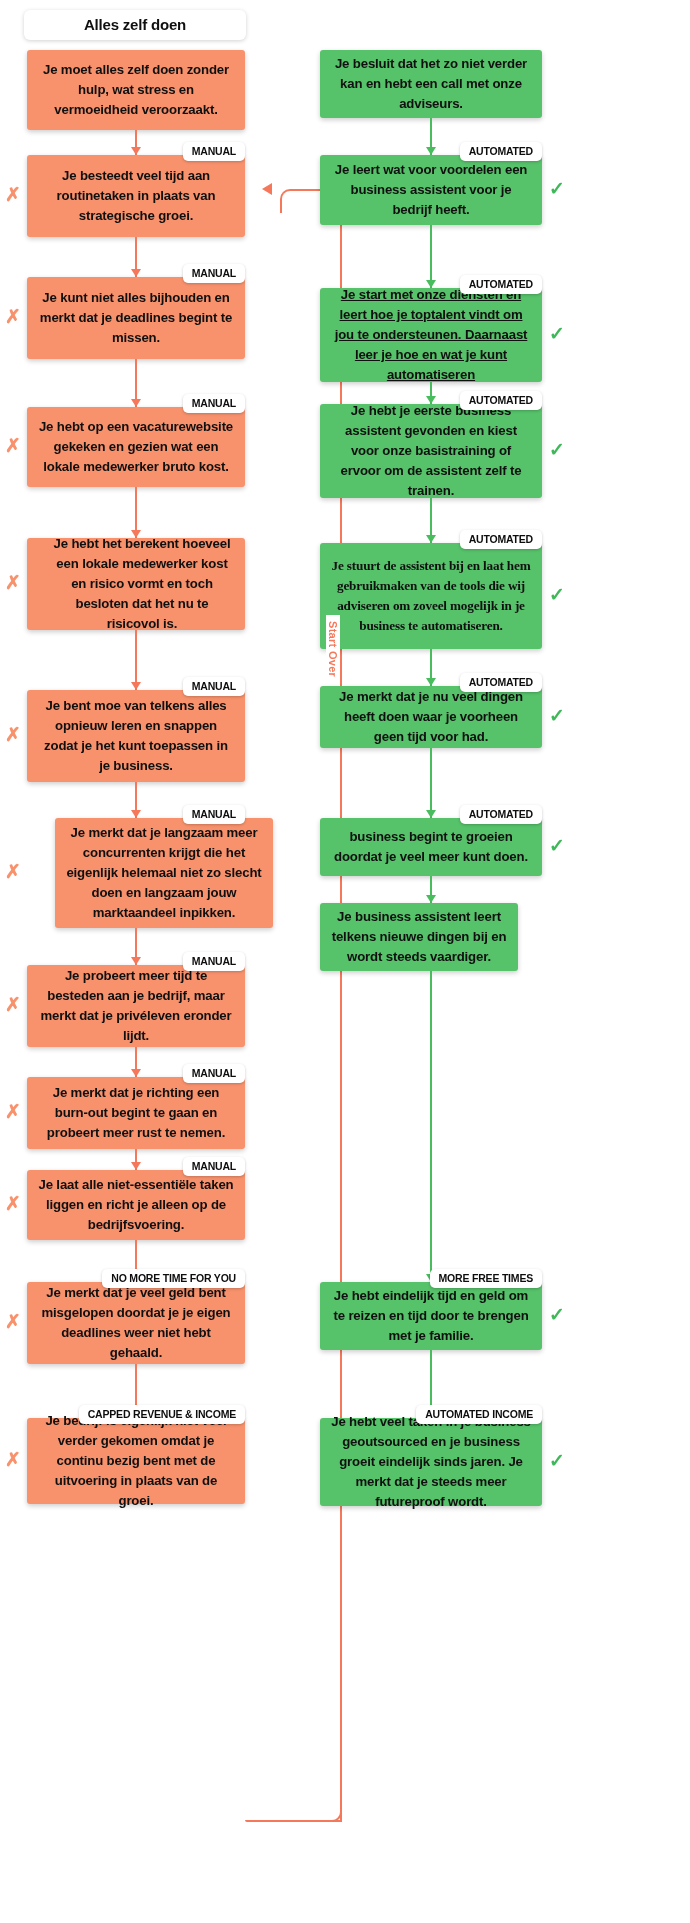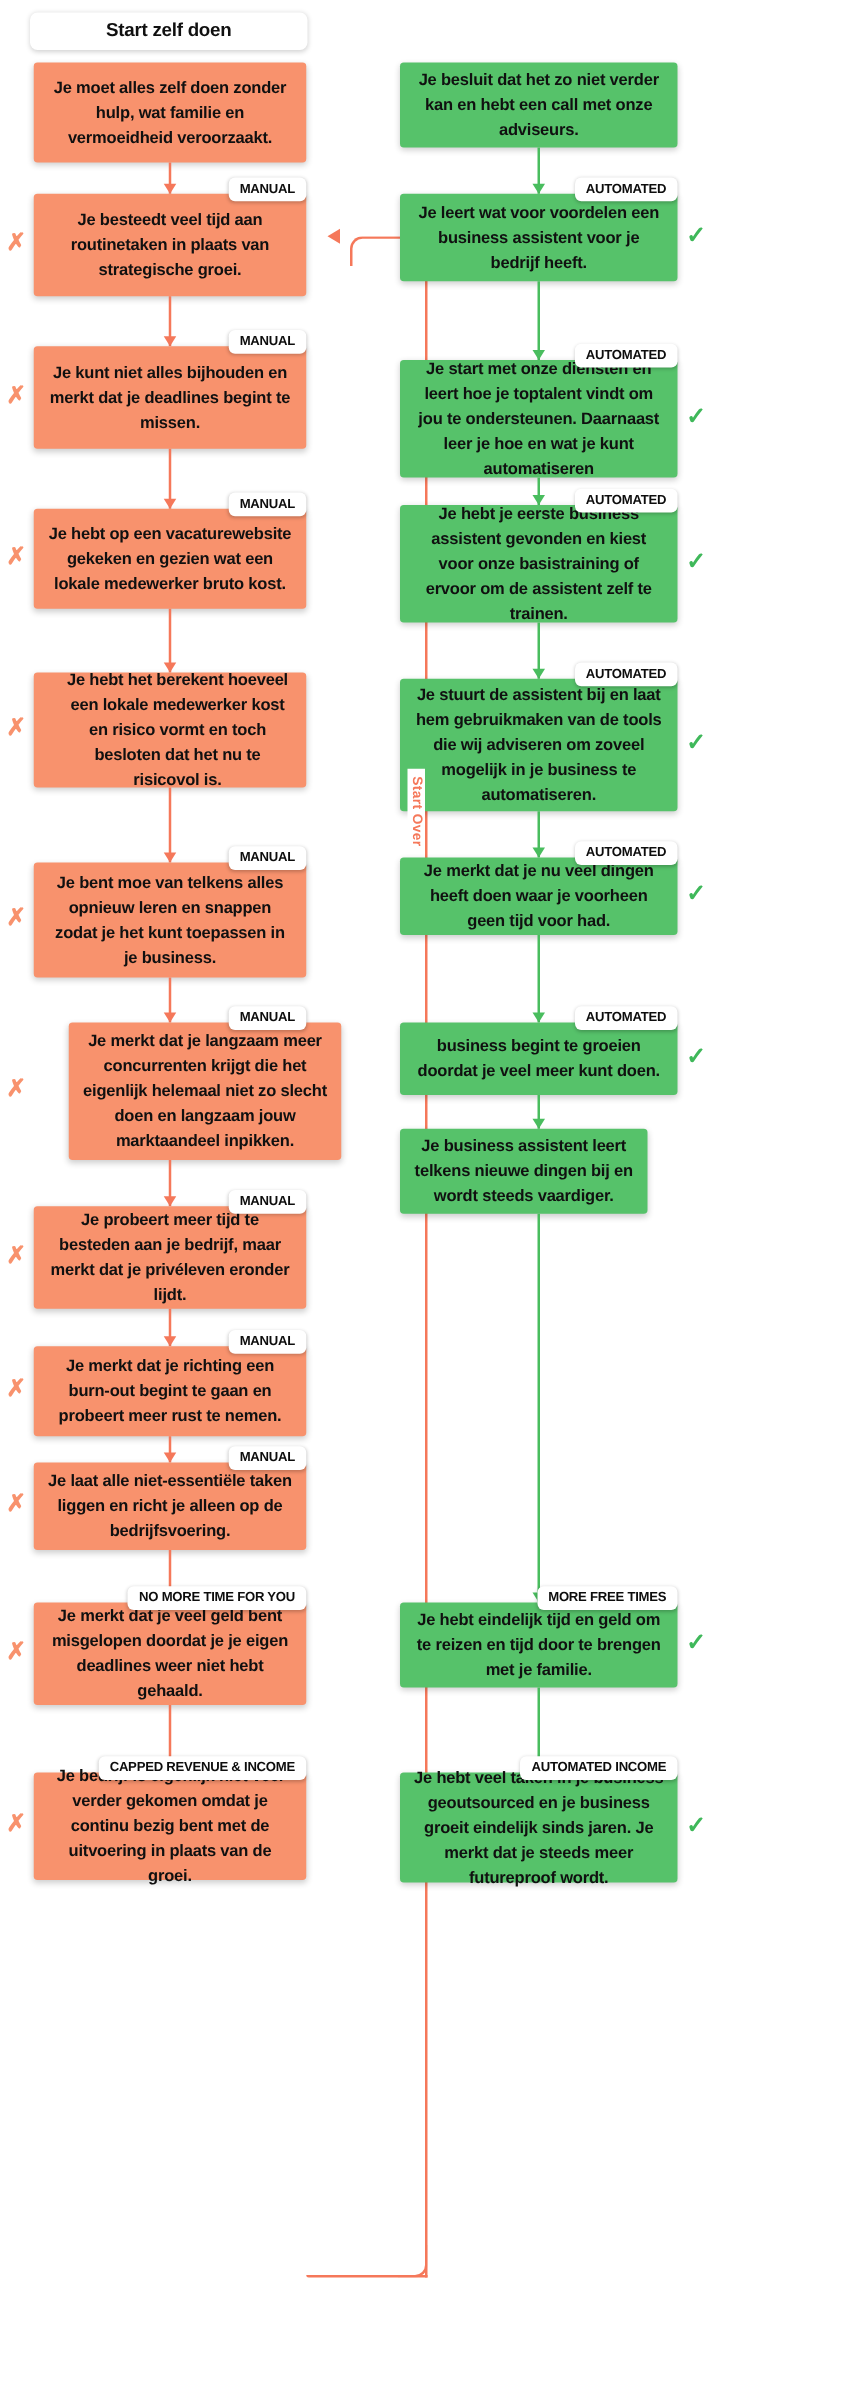--- a/index.html
+++ b/index.html
@@ -159,32 +159,32 @@
     background: #ffffff;
     padding: 6px 1px;
     z-index: 4;
   }
 </style>
 </head>
 <body>
 
 <div id="root">
 
-  <div class="col-header" id="header-left">Start zelf doen</div>
+  <div class="col-header" id="header-left">Alles zelf doen</div>
 
   <div id="loop-vert"></div>
   <div id="loop-bottom"></div>
   <div id="loop-bottom-curve"></div>
   <div id="loop-top-curve"></div>
   <div id="loop-arrow-head"></div>
   <div id="start-over-label">Start Over</div>
 
   <div id="layer-left">
       <div class="node manual" style="left: 27px; top: 50px; width: 218px; height: 80px;">
-        <span>Je moet alles zelf doen zonder hulp, wat familie en vermoeidheid veroorzaakt.</span>
+        <span>Je moet alles zelf doen zonder hulp, wat stress en vermoeidheid veroorzaakt.</span>
       </div>
       <div class="conn red" style="left: 135px; top: 130px; width: 2px; height: 25px;">
         <div class="line"></div>
         <div class="head"></div>
       </div>
       <div class="badge" style="top: 142px; right: 445px;">MANUAL</div>
       <div class="node manual" style="left: 27px; top: 155px; width: 218px; height: 82px;">
         <span>Je besteedt veel tijd aan routinetaken in plaats van strategische groei.</span>
       </div>
       <div class="mark cross" style="top: 185px; left: 5px;">✗</div>
@@ -289,39 +289,39 @@
       <div class="badge" style="top: 142px; right: 148px;">AUTOMATED</div>
       <div class="node automated" style="left: 320px; top: 155px; width: 222px; height: 70px;">
         <span>Je leert wat voor voordelen een business assistent voor je bedrijf heeft.</span>
       </div>
       <div class="mark check" style="top: 179px; left: 549px;">✓</div>
       <div class="conn green" style="left: 430px; top: 225px; width: 2px; height: 63px;">
         <div class="line"></div>
         <div class="head"></div>
       </div>
       <div class="badge" style="top: 275px; right: 148px;">AUTOMATED</div>
-      <div class="node automated" style="left: 320px; top: 288px; width: 222px; height: 94px;">
+      <div class="node automated" style="left: 320px; top: 288px; width: 222px; height: 94px; text-decoration: underline;">
         <span>Je start met onze diensten en leert hoe je toptalent vindt om jou te ondersteunen. Daarnaast leer je hoe en wat je kunt automatiseren</span>
       </div>
       <div class="mark check" style="top: 324px; left: 549px;">✓</div>
       <div class="conn green" style="left: 430px; top: 382px; width: 2px; height: 22px;">
         <div class="line"></div>
         <div class="head"></div>
       </div>
       <div class="badge" style="top: 391px; right: 148px;">AUTOMATED</div>
       <div class="node automated" style="left: 320px; top: 404px; width: 222px; height: 94px;">
         <span>Je hebt je eerste business assistent gevonden en kiest voor onze basistraining of ervoor om de assistent zelf te trainen.</span>
       </div>
       <div class="mark check" style="top: 440px; left: 549px;">✓</div>
       <div class="conn green" style="left: 430px; top: 498px; width: 2px; height: 45px;">
         <div class="line"></div>
         <div class="head"></div>
       </div>
       <div class="badge" style="top: 530px; right: 148px;">AUTOMATED</div>
-      <div class="node automated" style="left: 320px; top: 543px; width: 222px; height: 106px;">
+      <div class="node automated" style="left: 320px; top: 543px; width: 222px; height: 106px; font-family: Liberation Serif, serif;">
         <span>Je stuurt de assistent bij en laat hem gebruikmaken van de tools die wij adviseren om zoveel mogelijk in je business te automatiseren.</span>
       </div>
       <div class="mark check" style="top: 585px; left: 549px;">✓</div>
       <div class="conn green" style="left: 430px; top: 649px; width: 2px; height: 37px;">
         <div class="line"></div>
         <div class="head"></div>
       </div>
       <div class="badge" style="top: 673px; right: 148px;">AUTOMATED</div>
       <div class="node automated" style="left: 320px; top: 686px; width: 222px; height: 62px;">
         <span>Je merkt dat je nu veel dingen heeft doen waar je voorheen geen tijd voor had.</span>

